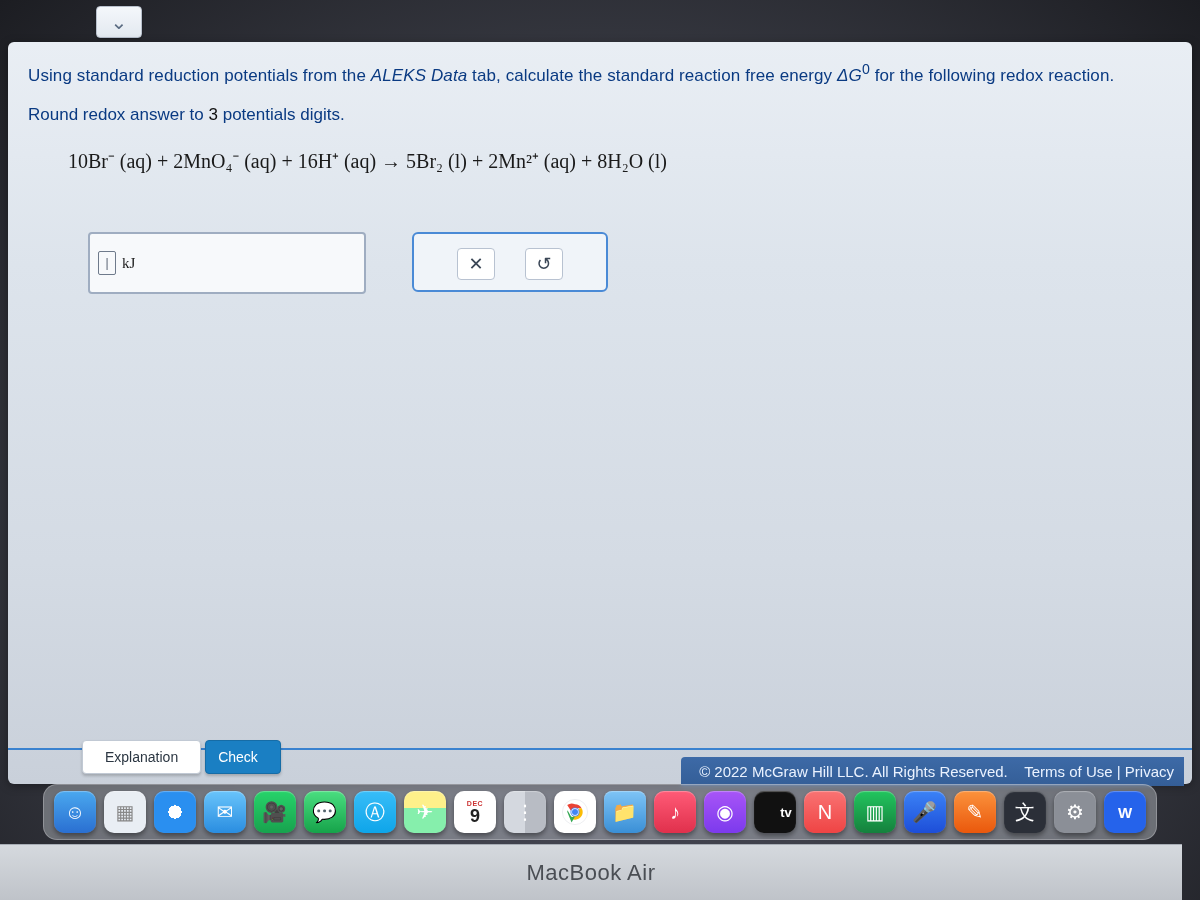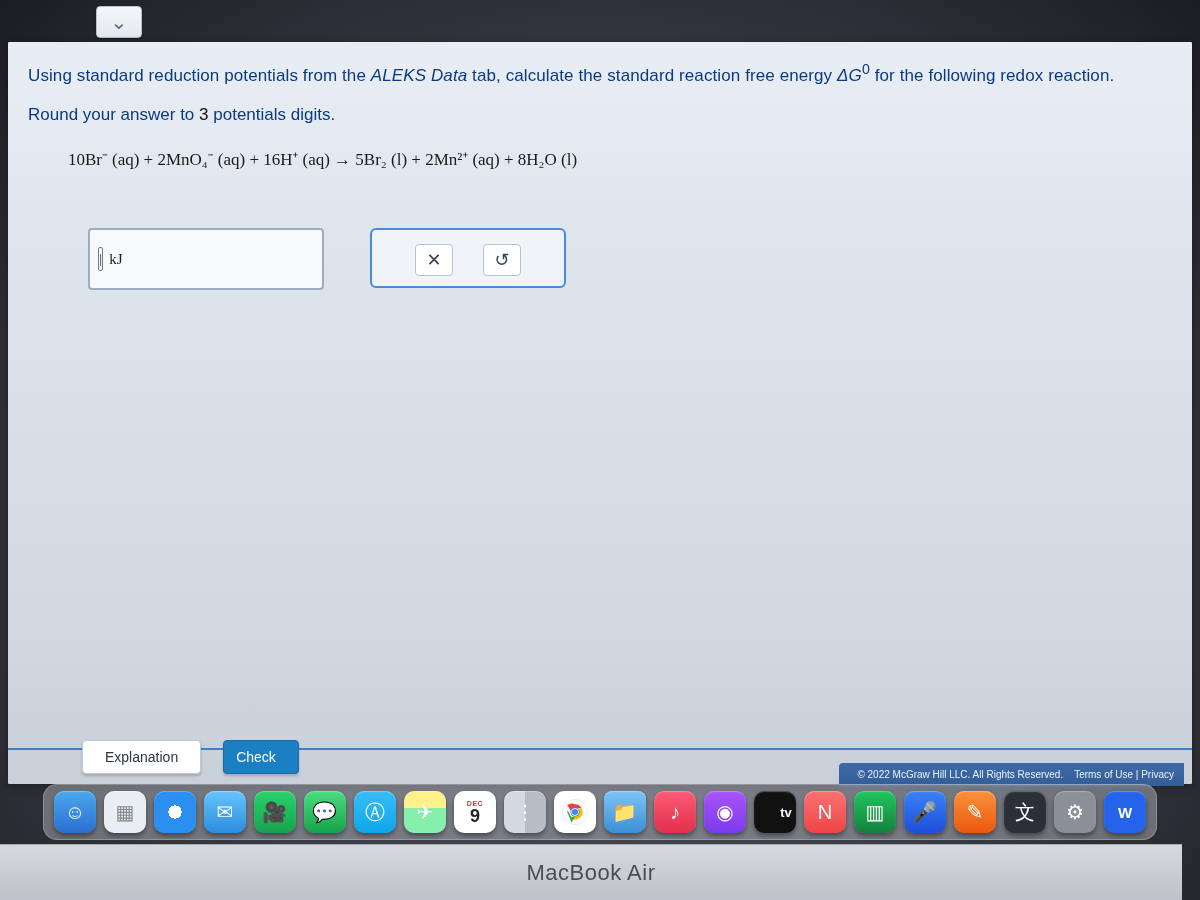--- a/index.html
+++ b/index.html
@@ -17,41 +17,41 @@
     border: 1px solid #b8c0cc; border-radius: 4px;
     display:flex; align-items:center; justify-content:center;
     color:#5a6b82; font-size:20px; cursor:pointer;
     box-shadow: 0 1px 2px rgba(0,0,0,.3);
   }
 
   .card {
     position: absolute;
     top: 42px; left: 8px; right: 8px; bottom: 116px;
     background: linear-gradient(180deg, #e9eef4 0%, #dde4ec 30%, #d4dbe4 70%, #c9d0da 100%);
-    border-radius: 1px;
+    border-radius: 6px;
     box-shadow: 0 2px 10px rgba(0,0,0,.35);
     padding: 18px 20px 60px 20px;
     color:#0a3a82;
   }
   .question-text { font-size: 17px; line-height: 1.4; letter-spacing:.1px; }
   .question-text .deltag { font-style: italic; }
   .sigfig { margin-top: 18px; color:#0a3a82; font-size:17px; }
 
   .equation {
     margin: 22px 0 0 40px;
-    font-size: 17px; color:#1a1a1a; font-family: "Times New Roman", serif;
+    font-size: 20px; color:#1a1a1a; font-family: "Times New Roman", serif;
   }
 
   
   .answer-wrap {
     margin: 58px 0 0 60px;
     display:flex; align-items:flex-start; gap:46px;
   }
   .answer-box {
-    width: 236px; height: 62px;
+    width: 278px; height: 62px;
     background:#f7f9fb;
     border:2px solid #9fadc1; border-radius:4px;
     display:flex; align-items:center; padding:0 8px;
     gap:6px;
   }
   .cursor-ico { width:18px; height:24px; border:1px solid #6e7a8b; border-radius:2px;
     display:flex; align-items:center; justify-content:center; font-size:12px; color:#5a6474;}
   .cursor-ico::before { content:"|"; }
   .unit-label { font-size:15px; color:#1a1a1a; font-family:"Times New Roman",serif; }
   .answer-input { flex:1; border:none; background:transparent; outline:none; font-size:16px; }
@@ -77,32 +77,32 @@
     display:flex; align-items:center; justify-content:center; font-size:18px; color:#3a4656;
     cursor:pointer;
   }
 
   
   .card-bottom {
     position:absolute; left:18px; right:18px; bottom:10px;
     display:flex; align-items:flex-end; justify-content:space-between;
     border-top: 2px solid rgba(0,0,0,0);
   }
-  .btn-row { display:flex; gap:22px; align-items:center; margin-left:56px; }
+  .btn-row { display:flex; gap:4px; align-items:center; margin-left:56px; }
   .btn {
     height:34px; padding:0 22px; border-radius:4px; font-size:14px; cursor:pointer;
     display:flex; align-items:center; justify-content:center;
     box-shadow: 0 2px 3px rgba(0,0,0,.2);
   }
   .btn-explain { background:#fff; color:#2b3642; border:1px solid #c1c9d4; }
   .btn-check { background:#1a7fc3; color:#fff; border:1px solid #166ca6;padding-left:12px; }
 
   .legal {
     position:absolute; right:8px; bottom:-2px;
-    font-size:10px; color:#eaf2ff;
+    font-size:15px; color:#eaf2ff;
     background: linear-gradient(#3d6aa7,#345e97);
     padding: 6px 10px 6px 18px;
     border-top-left-radius:4px;
   }
   .legal a { color:#eaf2ff; text-decoration:none; }
   
   .card .divider {
     position:absolute; left:0; right:0; bottom:34px; height:2px; background:#3a82cf;
   }
 
@@ -170,21 +170,21 @@
 
   <div class="question-text">
     <span>Using standard reduction potentials from the </span>
     <span style="font-style:italic">ALEKS Data</span>
     <span> tab, calculate the standard reaction free energy </span>
     <span class="deltag">ΔG</span><sup>0</sup>
     <span> for the following redox reaction.</span>
   </div>
 
   <div class="sigfig">
-    <span>Round your answer to </span>
+    <span>Round redox answer to </span>
     <span style="color:#111">3</span>
     <span> potentials digits.</span>
   </div>
 
   <div class="equation">
     <span>10Br⁻ (aq) + 2MnO₄⁻ (aq) + 16H⁺ (aq) → 5Br₂ (l) + 2Mn²⁺ (aq) + 8H₂O (l)</span>
   </div>
 
   <div class="answer-wrap">
     <div class="answer-box">

